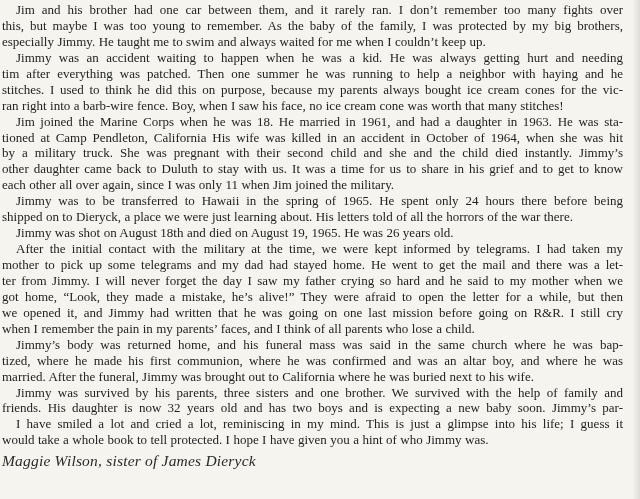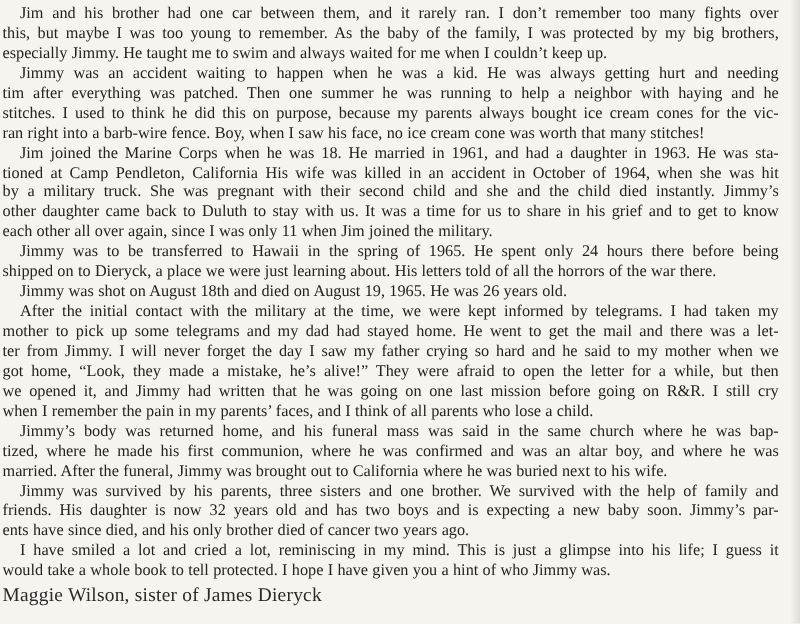--- a/index.html
+++ b/index.html
@@ -28,20 +28,21 @@
     text-align: justify;
     text-align-last: justify;
     overflow: hidden;
     white-space: normal;
     word-spacing: 0.2px;
   }
   .line.first { text-indent: 14px; }
   .line.last  { text-align-last: left; }
   .signature {
     margin-top: 3px;
+    font-style: italic;
     font-size: 15.5px;
     line-height: 20px;
     letter-spacing: 0.2px;
     color: #2a2a2a;
   }
   
   .scan-edge {
     position: absolute;
     top: 0; right: 0;
     width: 8px; height: 499px;
@@ -73,19 +74,18 @@
       <div class="line">mother to pick up some telegrams and my dad had stayed home. He went to get the mail and there was a let-</div>
       <div class="line">ter from Jimmy. I will never forget the day I saw my father crying so hard and he said to my mother when we</div>
       <div class="line">got home, “Look, they made a mistake, he’s alive!” They were afraid to open the letter for a while, but then</div>
       <div class="line">we opened it, and Jimmy had written that he was going on one last mission before going on R&amp;R. I still cry</div>
       <div class="line last">when I remember the pain in my parents’ faces, and I think of all parents who lose a child.</div>
       <div class="line first">Jimmy’s body was returned home, and his funeral mass was said in the same church where he was bap-</div>
       <div class="line">tized, where he made his first communion, where he was confirmed and was an altar boy, and where he was</div>
       <div class="line last">married. After the funeral, Jimmy was brought out to California where he was buried next to his wife.</div>
       <div class="line first">Jimmy was survived by his parents, three sisters and one brother. We survived with the help of family and</div>
       <div class="line">friends. His daughter is now 32 years old and has two boys and is expecting a new baby soon. Jimmy’s par-</div>
-      <div class="line last">ents have since died, and his only brother died of cancer two years ago.</div>
       <div class="line first">I have smiled a lot and cried a lot, reminiscing in my mind. This is just a glimpse into his life; I guess it</div>
       <div class="line last">would take a whole book to tell protected. I hope I have given you a hint of who Jimmy was.</div>
     </div>
   <div class="signature">Maggie Wilson, sister of James Dieryck</div>
   <div class="scan-edge"></div>
 </div>
 
 </body></html>

